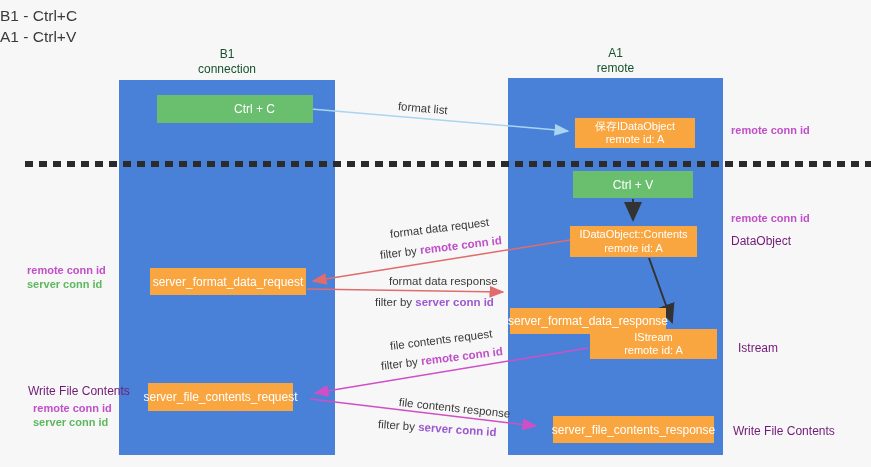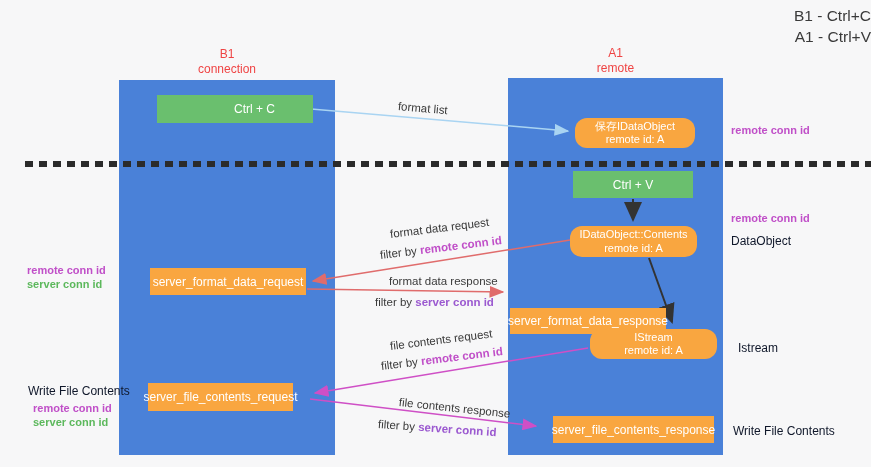--- a/index.html
+++ b/index.html
@@ -1,33 +1,33 @@
 <!DOCTYPE html>
 <html><head>
 <meta charset="utf-8">
 <style>
   html,body{margin:0;padding:0;}
   .canvas{
     position:relative;width:871px;height:467px;background:#f7f7f8;
     font-family:"Liberation Sans",sans-serif;overflow:hidden;
   }
   .abs{position:absolute;}
-  .title{top:5px;left:0;width:871px;text-align:right;font-size:15.5px;
+  .title{top:5px;left:0;width:871px;text-align:left;font-size:15.5px;
     line-height:21px;color:#3a3a3a;}
-  .lane-header{text-align:center;font-size:12px;line-height:15px;color:#ef4444;}
+  .lane-header{text-align:center;font-size:12px;line-height:15px;color:#14532d;}
   .lane{background:#4a81d8;}
   .dashline{top:161px;left:25px;width:846px;height:6px;
     background:repeating-linear-gradient(90deg,#2b2b2b 0 8px,transparent 8px 14px);}
   .box{display:flex;flex-direction:column;align-items:center;justify-content:center;
     color:#ffffff;text-align:center;white-space:nowrap;}
   .green{background:#6abf6e;font-size:12px;}
   .orange{background:#f9a640;font-size:12px;}
-  .two-line{font-size:11px;line-height:13.5px;border-radius:12px;}
+  .two-line{font-size:11px;line-height:13.5px;}
   .ann{font-size:11.5px;color:#3a3a3a;white-space:nowrap;transform-origin:left center;}
-  .side{font-size:12px;color:#0f172a;white-space:nowrap;}
+  .side{font-size:12px;color:#701a75;white-space:nowrap;}
   .side-bold{font-size:11px;font-weight:bold;white-space:nowrap;line-height:14px;}
   .magenta{color:#c04fc8;font-weight:bold;}
   .purple{color:#9b59d0;font-weight:bold;}
   .greenlab{color:#5cb85c;font-weight:bold;}
   svg.arrows{position:absolute;top:0;left:0;pointer-events:none;}
 </style>
 </head>
 <body>
 
 <div class="canvas">

